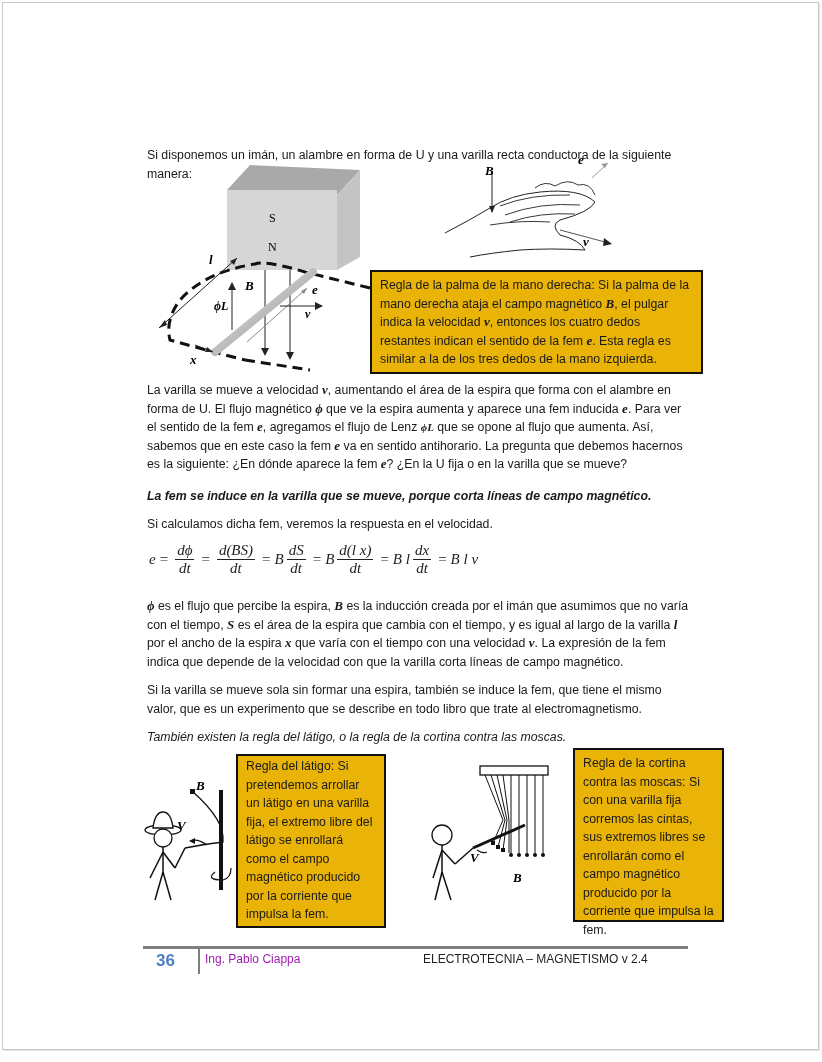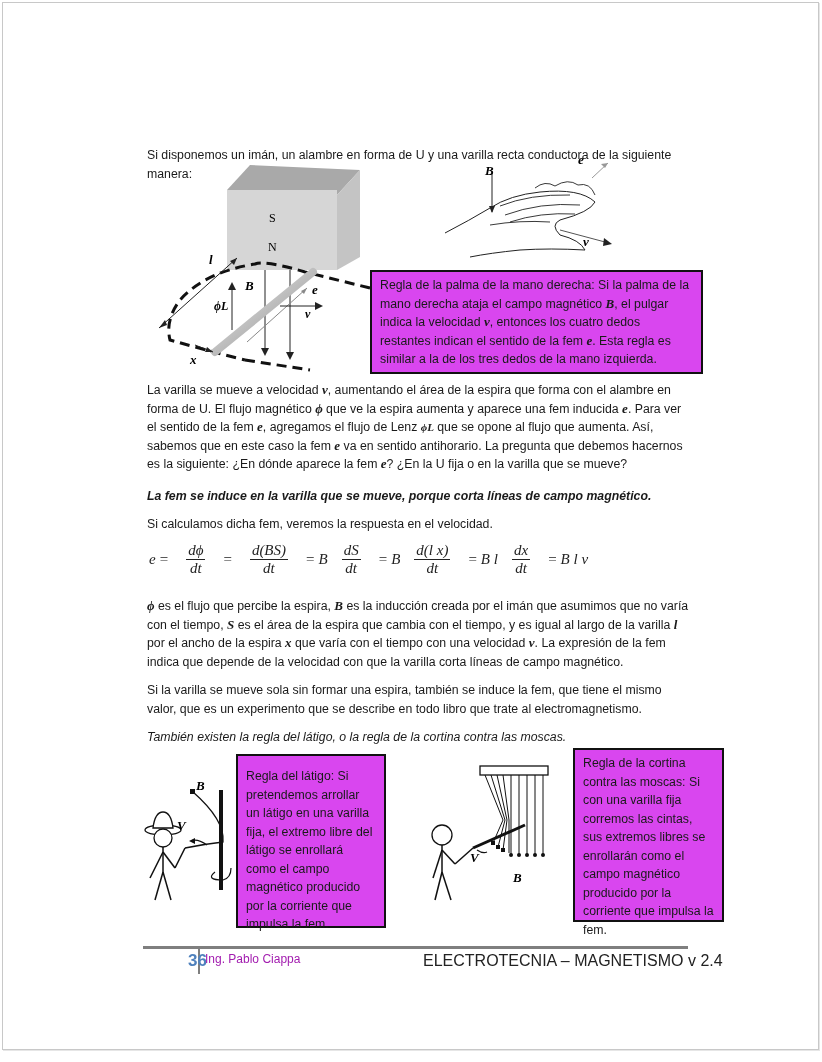--- a/index.html
+++ b/index.html
@@ -3,31 +3,31 @@
 <meta charset="utf-8">
 <style>
   html, body { margin: 0; padding: 0; background: #ffffff; }
   body { width: 822px; height: 1062px; position: relative; overflow: hidden;
          font-family: "Liberation Sans", "DejaVu Sans", sans-serif; color: #1a1a1a; }
   .page-border { position: absolute; left: 2px; top: 2px; width: 815px; height: 1046px;
                  border: 1px solid #c8c8c8; box-shadow: 1px 1px 0 #e6e6e6; }
   .p { position: absolute; left: 147px; width: 545px; font-size: 12.3px; line-height: 18.5px; margin: 0; }
   .ital-var { font-family: "Liberation Serif", "DejaVu Serif", serif; font-style: italic; font-weight: bold; font-size: 13px; }
   .bold-italic { font-weight: bold; font-style: italic; }
-  .box { position: absolute; border: 2px solid #111; background: #d946ef; font-size: 12.3px; line-height: 18.5px; padding: 4px 8px; box-sizing: border-box; }
+  .box { position: absolute; border: 2px solid #111; background: #eab308; font-size: 12.3px; line-height: 18.5px; padding: 4px 8px; box-sizing: border-box; }
   .eq { position: absolute; left: 149px; top: 542px; font-family: "Liberation Serif", "DejaVu Serif", serif; font-style: italic; font-size: 15px; display: flex; align-items: center; color: #222; }
-  .frac { display: inline-flex; flex-direction: column; align-items: center; margin: 0 14px; }
+  .frac { display: inline-flex; flex-direction: column; align-items: center; margin: 0 3px; }
   .frac .num { border-bottom: 1px solid #222; padding: 0 2px; line-height: 17px; }
   .frac .den { line-height: 17px; padding: 0 2px; }
   .op { margin: 0 4px; font-style: normal; }
   .footer-line { position: absolute; left: 143px; top: 946px; width: 545px; height: 3px; background: #7f7f7f; }
   .footer-sep { position: absolute; left: 198px; top: 946px; width: 2px; height: 28px; background: #7f7f7f; }
-  .footer-num { position: absolute; left: 188px; top: 951px; font-size: 17px; font-weight: bold; color: #4f81bd; }
+  .footer-num { position: absolute; left: 156px; top: 951px; font-size: 17px; font-weight: bold; color: #4f81bd; }
   .footer-author { position: absolute; left: 205px; top: 952px; font-size: 12px; color: #a21caf; }
-  .footer-title { position: absolute; left: 423px; top: 952px; font-size: 16px; color: #222; }
+  .footer-title { position: absolute; left: 423px; top: 952px; font-size: 12px; color: #222; }
   svg text { font-family: "Liberation Serif", "DejaVu Serif", serif; }
 </style>
 </head>
 <body>
 
 <div class="page-border"></div>
 
 <p class="p" style="top:121px;margin-top:25px;">Si disponemos un imán, un alambre en forma de U y una varilla recta conductora de la siguiente manera:</p>
 
 <svg style="position:absolute;left:145px;top:160px;" width="230" height="215" viewBox="0 0 230 215">
@@ -165,21 +165,21 @@
   <line x1="86" y1="30" x2="86" y2="130" stroke="#111" stroke-width="4"></line>
 
   <path d="M72,85 Q62,78 56,81" stroke="#111" fill="none" stroke-width="1.2"></path>
   <polygon points="54,81 60,78 60,84" fill="#111"></polygon>
 
   <path d="M80,112 Q70,120 88,120 Q96,118 96,108" stroke="#111" fill="none" stroke-width="1.2"></path>
   <text x="61" y="30" font-size="13" font-style="italic" font-weight="bold">B</text>
   <text x="42" y="70" font-size="13" font-style="italic" font-weight="bold">V</text>
 </svg>
 
-<div class="box" style="left:236px;top:754px;width:150px;height:174px;padding:11px 8px;">Regla del látigo: Si pretendemos arrollar un látigo en una varilla fija, el extremo libre del látigo se enrollará como el campo magnético producido por la corriente que impulsa la fem.</div>
+<div class="box" style="left:236px;top:754px;width:150px;height:174px;padding:1px 8px;">Regla del látigo: Si pretendemos arrollar un látigo en una varilla fija, el extremo libre del látigo se enrollará como el campo magnético producido por la corriente que impulsa la fem.</div>
 
 <svg style="position:absolute;left:425px;top:760px;" width="135" height="150" viewBox="0 0 135 150">
   <rect x="55" y="6" width="68" height="9" fill="#fff" stroke="#111" stroke-width="1.3"></rect>
   <g stroke="#111" stroke-width="1">
     <line x1="86" y1="15" x2="86" y2="95"></line>
       <line x1="94" y1="15" x2="94" y2="95"></line>
     <line x1="102" y1="15" x2="102" y2="95"></line>
       <line x1="110" y1="15" x2="110" y2="95"></line>
     <line x1="118" y1="15" x2="118" y2="95"></line>
     <line x1="60" y1="15" x2="78" y2="60"></line>

